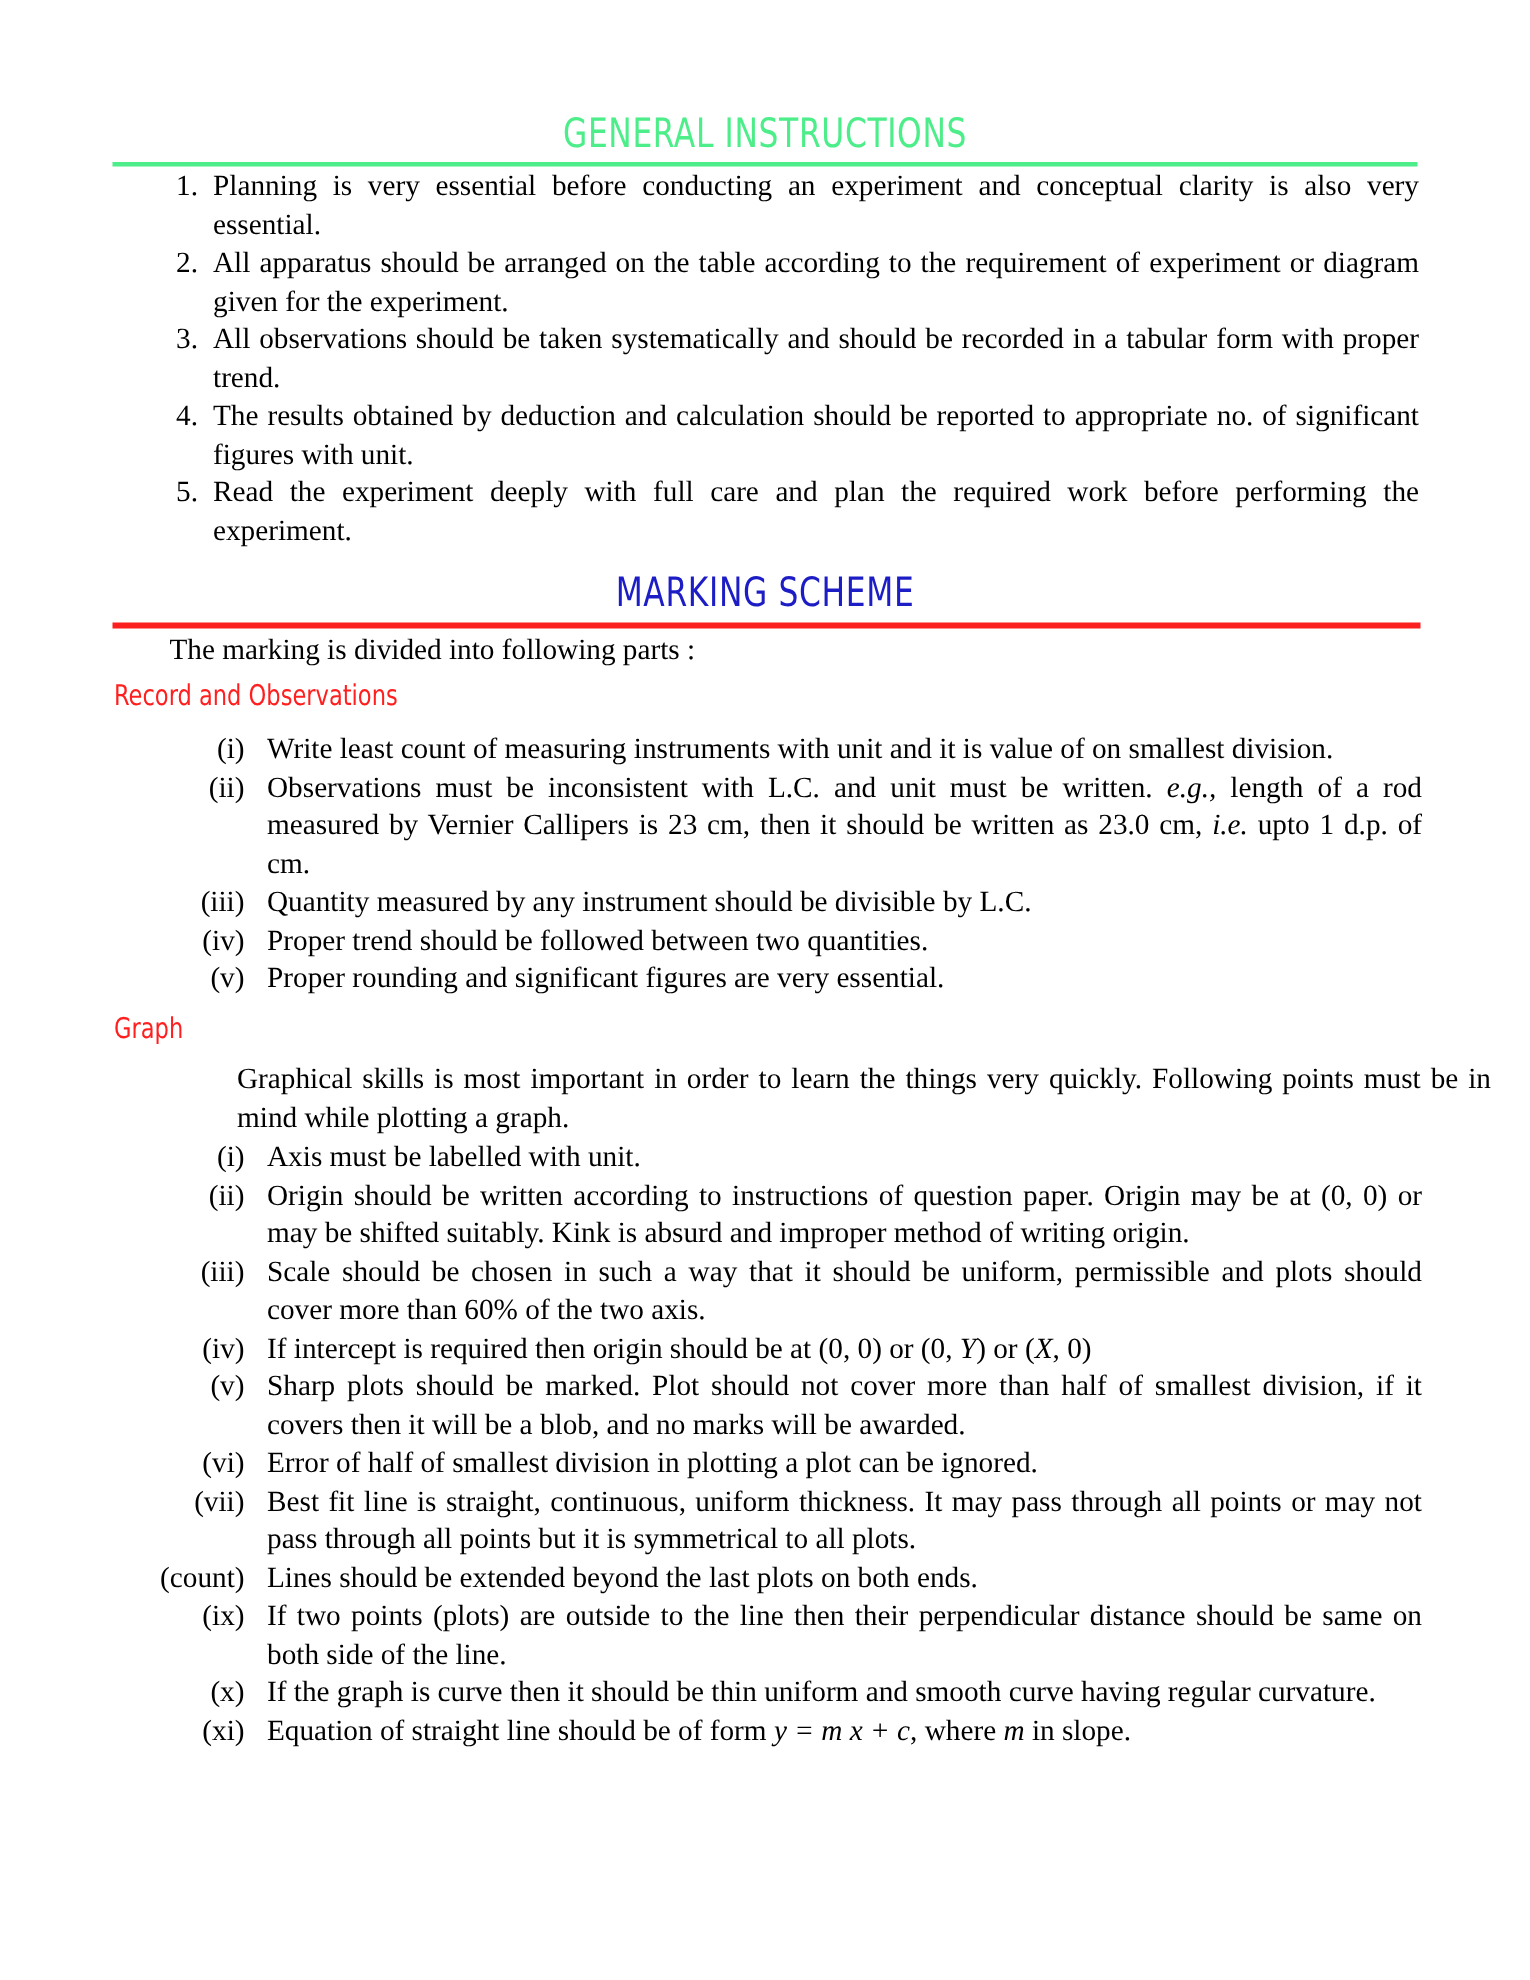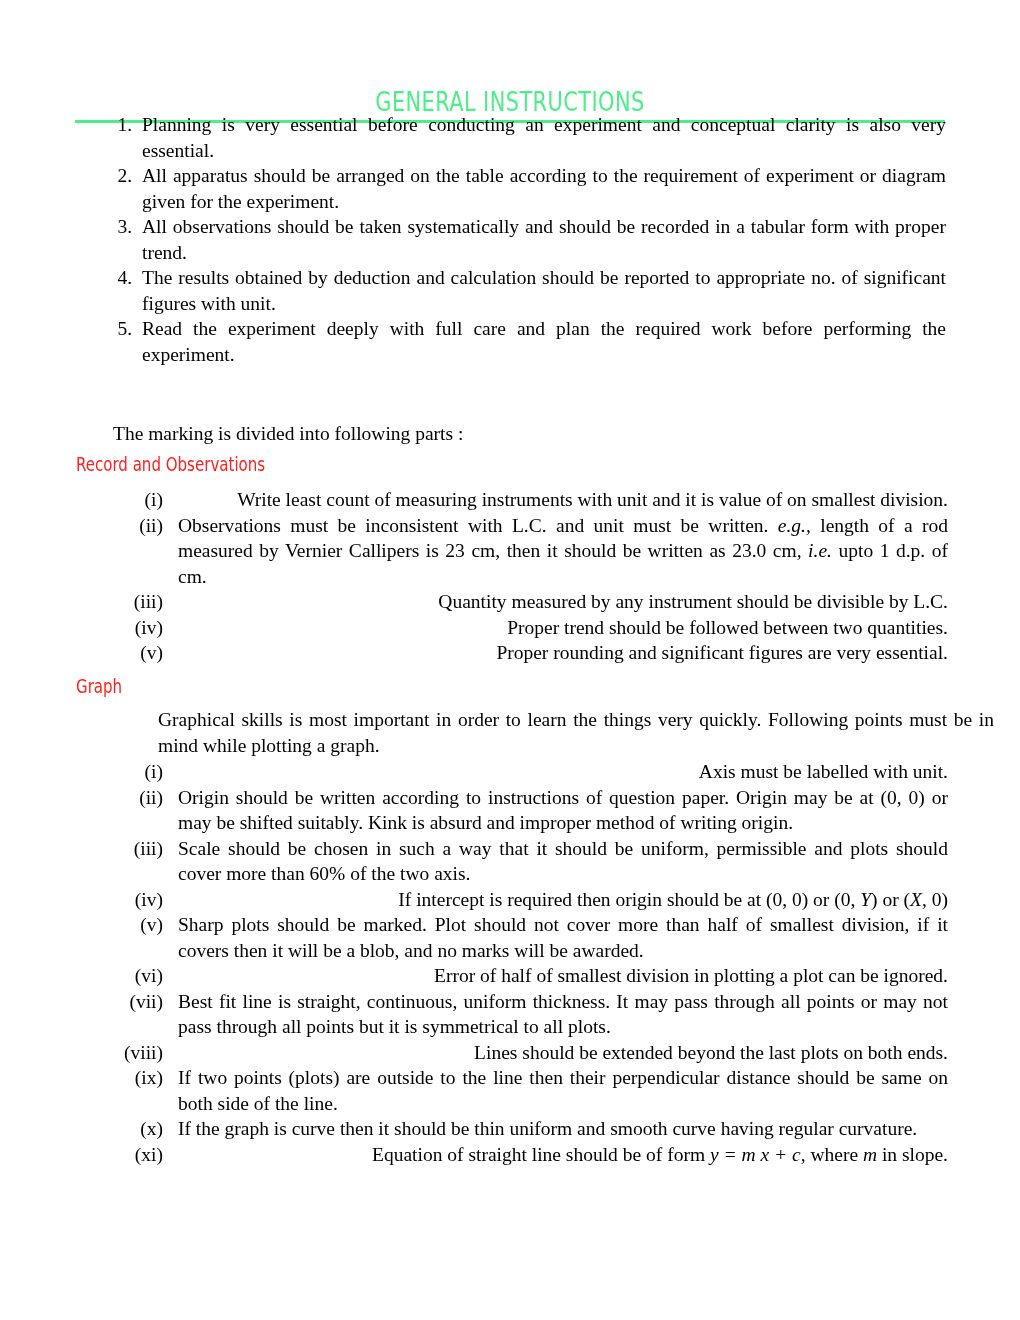--- a/index.html
+++ b/index.html
@@ -20,21 +20,21 @@
     position: absolute;
     left: 0; top: 0;
     width: 1020px;
     height: 1320px;
     padding: 0;
   }
 
   
   .heading-bar {
     width: 870px;
-    margin: 16px auto;
+    margin: 4px auto;
     text-align: center;
   }
   .heading-text {
     font-family: "DejaVu Sans Condensed", "Liberation Sans Narrow", "Liberation Sans", sans-serif;
     font-size: 27px;
     letter-spacing: 0.5px;
     line-height: 1.05;
     font-weight: 400;
     transform: scaleX(0.86);
     transform-origin: center;
@@ -111,21 +111,21 @@
   }
   .roman-list > li .marker {
     position: absolute;
     left: 0;
     top: 0;
     width: 60px;
     text-align: right;
   }
   .roman-list > li .txt {
     display: block;
-    text-align: right;
+    text-align: left;
   }
   .roman-list > li .txt.just {
     text-align: justify;
     text-justify: inter-word;
   }
 
   .intro-para {
     text-align: justify;
     text-justify: inter-word;
   }
@@ -172,20 +172,24 @@
     <li>
       <span class="marker">4.</span>
       <span class="txt">The results obtained by deduction and calculation should be reported to appropriate no. of significant figures with unit.</span>
     </li>
     <li>
       <span class="marker">5.</span>
       <span class="txt">Read the experiment deeply with full care and plan the required work before performing the experiment.</span>
     </li>
   </ol>
 
+  <div id="marking-heading" class="heading-bar">
+    <span class="heading-text">MARKING SCHEME</span>
+    <div class="rule-red"></div>
+  </div>
 
   <div id="marking-intro" class="body-text">The marking is divided into following parts :</div>
 
   <div id="record-heading">
     <span class="subheading">Record and Observations</span>
   </div>
 
   <ol id="record-list" class="roman-list body-text">
     <li>
       <span class="marker">(i)</span>
@@ -238,21 +242,21 @@
     </li>
     <li>
       <span class="marker">(vi)</span>
       <span class="txt">Error of half of smallest division in plotting a plot can be ignored.</span>
     </li>
     <li>
       <span class="marker">(vii)</span>
       <span class="txt just">Best fit line is straight, continuous, uniform thickness. It may pass through all points or may not pass through all points but it is symmetrical to all plots.</span>
     </li>
     <li>
-      <span class="marker">(viii)</span>
+      <span class="marker">(count)</span>
       <span class="txt">Lines should be extended beyond the last plots on both ends.</span>
     </li>
     <li>
       <span class="marker">(ix)</span>
       <span class="txt just">If two points (plots) are outside to the line then their perpendicular distance should be same on both side of the line.</span>
     </li>
     <li>
       <span class="marker">(x)</span>
       <span class="txt just">If the graph is curve then it should be thin uniform and smooth curve having regular curvature.</span>
     </li>

